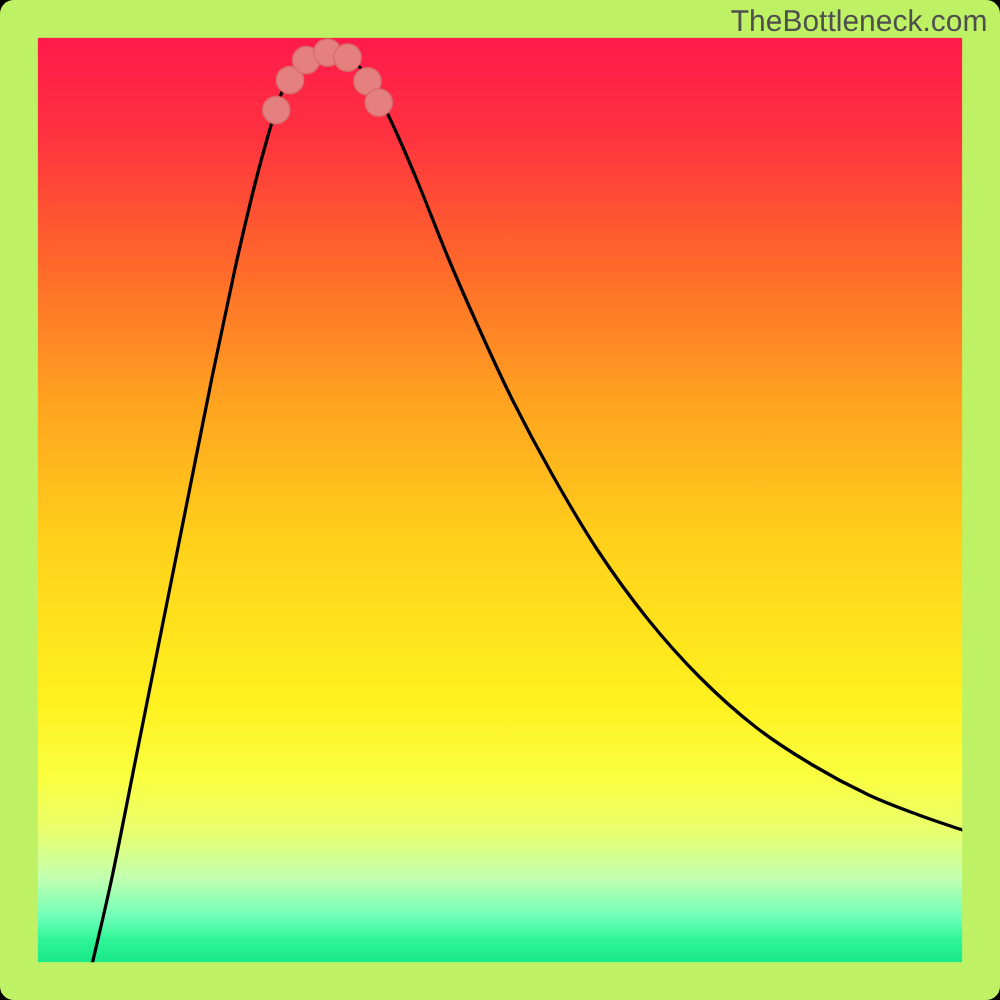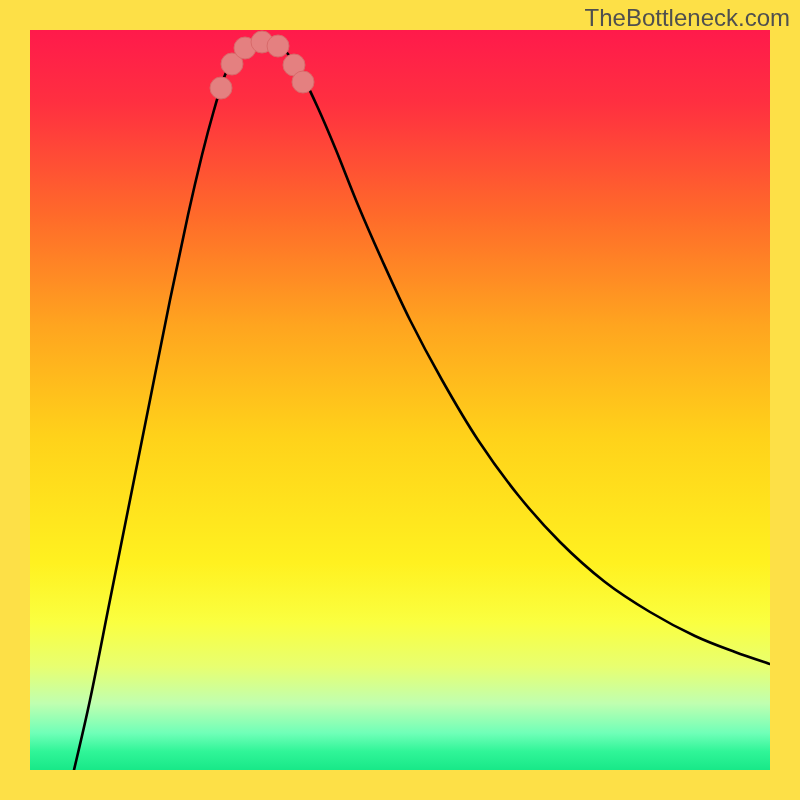--- a/index.html
+++ b/index.html
@@ -10,21 +10,22 @@
     background: #000;
     overflow: hidden;
     font-family: Arial, Helvetica, sans-serif;
   }
   .frame {
     position: absolute;
     top: 0;
     left: 0;
     width: 800px;
     height: 800px;
-    background: #fde047;
+    background: #bef264;
+    border-radius: 11px;
   }
   .plot {
     position: absolute;
     top: 30px;
     left: 30px;
     width: 740px;
     height: 740px;
     overflow: hidden;
   }
   .watermark {

